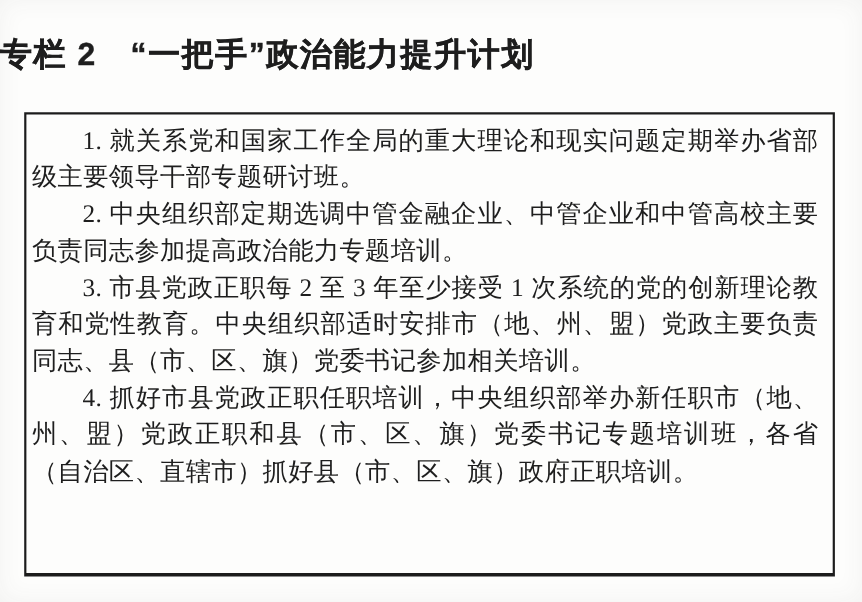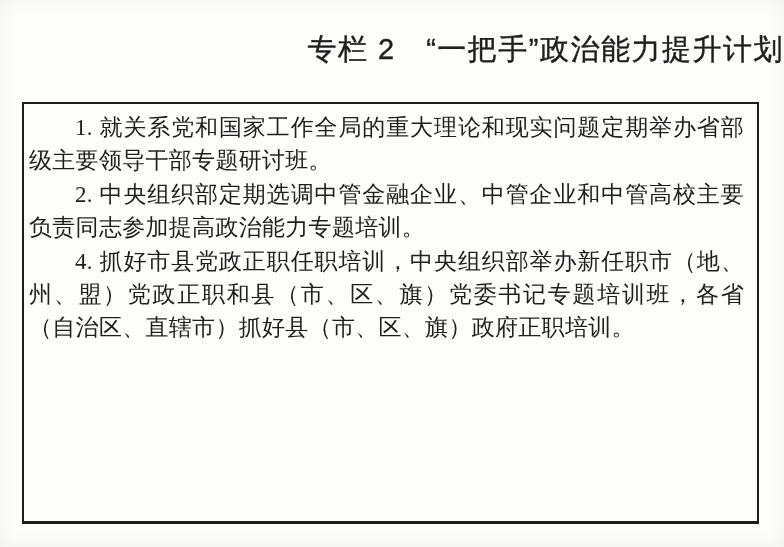--- a/index.html
+++ b/index.html
@@ -13,23 +13,23 @@
     background:var(--bg);
     font-family:"Liberation Serif","DejaVu Serif",serif;
   }
   .page{
     position:relative;width:784px;height:547px;
     background:var(--bg);
     box-shadow:inset 0 0 22px rgba(60,60,60,0.06);
   }
   .panel-title{
     position:absolute;top:30px;left:0;width:100%;
-    text-align:right;
+    text-align:left;
     font-family:"Liberation Sans","DejaVu Sans",sans-serif;
-    font-weight:400;
+    font-weight:700;
     font-size:29px;
     color:var(--ink);
     letter-spacing:1.5px;
     -webkit-text-stroke:0.4px var(--ink);
   }
   .plan-box{
     position:absolute;left:22px;top:102px;
     width:737px;height:422px;
     box-sizing:border-box;
     border:2px solid var(--border);
@@ -51,16 +51,17 @@
 </head>
 <body>
 
 <div class="page">
 
   <div class="panel-title">专栏 2　“一把手”政治能力提升计划</div>
 
   <div class="plan-box">
     <p>1. 就关系党和国家工作全局的重大理论和现实问题定期举办省部级主要领导干部专题研讨班。</p>
     <p>2. 中央组织部定期选调中管金融企业、中管企业和中管高校主要负责同志参加提高政治能力专题培训。</p>
+    <p>3. 市县党政正职每 2 至 3 年至少接受 1 次系统的党的创新理论教育和党性教育。中央组织部适时安排市（地、州、盟）党政主要负责同志、县（市、区、旗）党委书记参加相关培训。</p>
     <p>4. 抓好市县党政正职任职培训，中央组织部举办新任职市（地、州、盟）党政正职和县（市、区、旗）党委书记专题培训班，各省（自治区、直辖市）抓好县（市、区、旗）政府正职培训。</p>
   </div>
 
 </div>
 
 </body></html>

